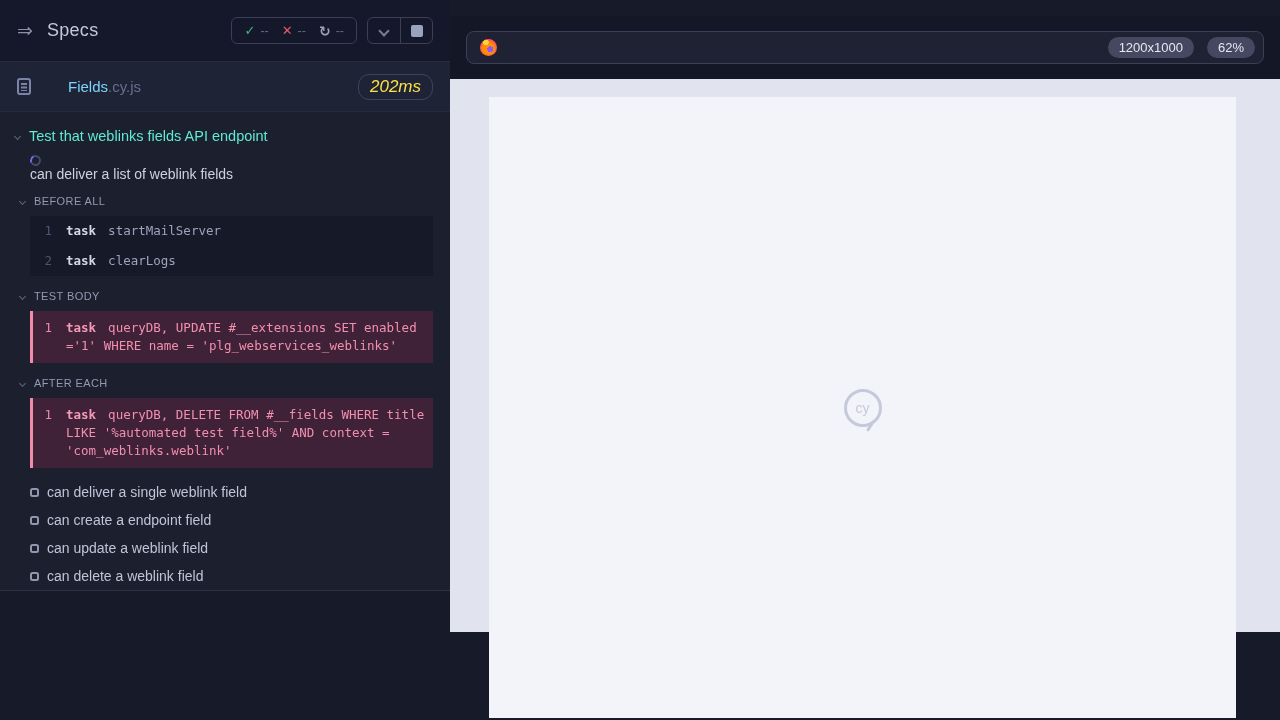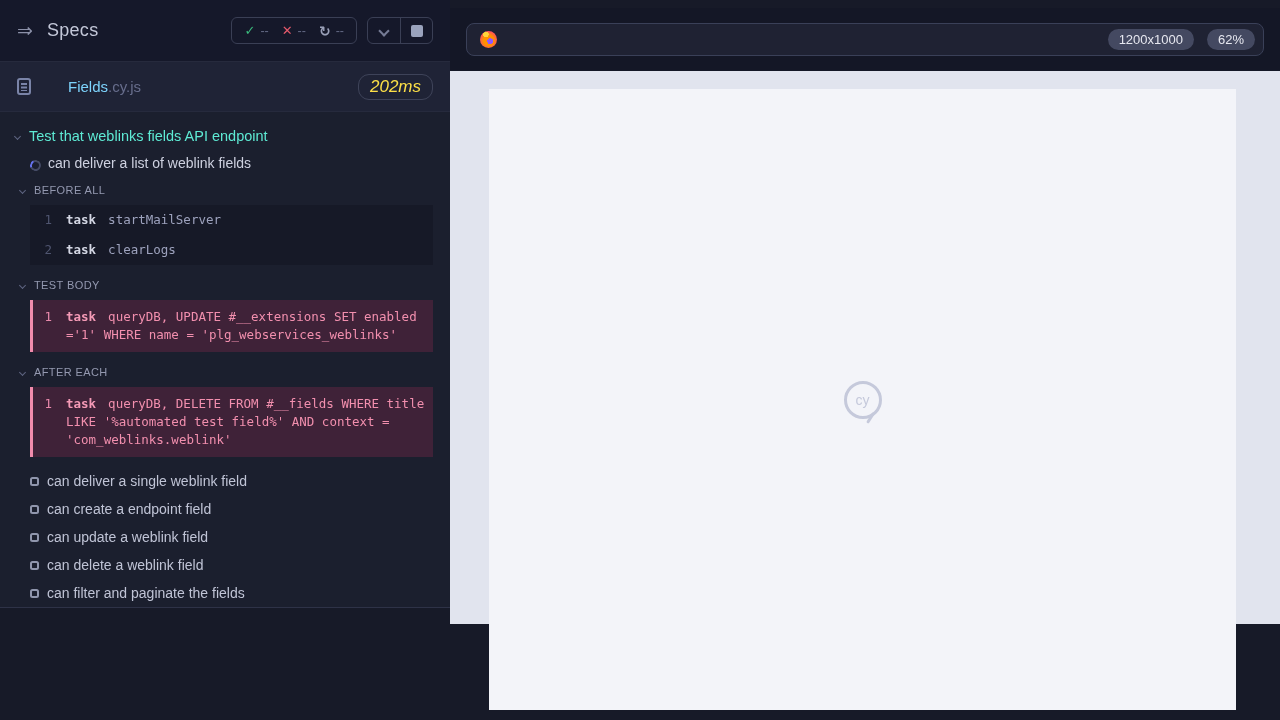--- a/index.html
+++ b/index.html
@@ -53,21 +53,21 @@
   .spec-ext { color:#676d8c; font-size:15px; }
   .duration-badge {
     margin-left:auto; border:1px solid #3e4359; border-radius:11px; color:#fde047;
     font-size:17px; padding:2px 11px;font-style:italic;
   }
 
   .tree { flex:0 0 auto; padding:12px 0 0 0; background:#1b1f2e; }
   .suite-row { display:flex; align-items:center; padding:4px 0 4px 15px; cursor:pointer; }
   .suite-row .chev { margin-right:9px; }
   .suite-title { color:#5eead4; font-size:14.5px; }
-  .test-row { display:flex; align-items:flex-end; padding:7px 0 7px 30px; cursor:pointer; }
+  .test-row { display:flex; align-items:flex-start; padding:7px 0 7px 30px; cursor:pointer;flex-direction:column; }
   .spinner {
     width:11px; height:11px; border-radius:50%; margin-right:7px; flex:0 0 auto;
     border:2.5px solid #454b66; border-left-color:#6673f0; transform:rotate(20deg);
   }
   .test-label { color:#ced1e0; font-size:14px; }
   .section-hdr { display:flex; align-items:center; padding:6px 0 6px 20px; cursor:pointer; }
   .section-hdr .chev { margin-right:9px; }
   .section-label { color:#9499b0; font-size:11px; letter-spacing:.4px; font-weight:500; }
   .cmd-block { margin:3px 17px 6px 30px; background:#161927; }
   .cmd-block.pinned { background:#3f2238; border-left:3px solid #f18bac; }
@@ -91,21 +91,21 @@
 
   .pending-list { margin-top:10px; }
   .pending-row { display:flex; align-items:center; padding:6px 0 6px 30px; cursor:pointer; }
   .pend-icon { width:9px; height:9px; border:2px solid #9096ad; border-radius:2.5px; margin-right:8px; flex:0 0 auto; }
   .pend-label { color:#c0c4d6; font-size:14px; }
 
   .tree-footer { border-top:1px solid #2e3247; }
   .sidebar-empty { flex:1 1 auto; background:#171a28; }
 
   
-  .main { position:absolute; left:450px; top:8px; width:830px; height:616px; background:#e1e4ee;text-decoration:underline; }
+  .main { position:absolute; left:450px; top:16px; width:830px; height:616px; background:#e1e4ee;text-decoration:underline; }
   .main-topbar { position:absolute; left:0; top:0; width:830px; height:63px; background:#141726; }
   .url-bar {
     position:absolute; left:16px; right:16px; top:15px; height:33px;
     background:#1f2233; border:1px solid #3a4058; border-radius:8px;
     display:flex; align-items:center; padding:0 8px; cursor:pointer;
   }
   .ff-icon {
     width:17px; height:17px; border-radius:50%; margin-left:5px;
     background:
       radial-gradient(circle at 60% 60%, #9059ff 0 20%, rgba(0,0,0,0) 21%),
@@ -231,24 +231,20 @@
         <span class="pend-label">can create a endpoint field</span>
       </div>
       <div class="pending-row">
         <span class="pend-icon"></span>
         <span class="pend-label">can update a weblink field</span>
       </div>
       <div class="pending-row">
         <span class="pend-icon"></span>
         <span class="pend-label">can delete a weblink field</span>
       </div>
-      <div class="pending-row">
-        <span class="pend-icon"></span>
-        <span class="pend-label">can filter and paginate the fields</span>
-      </div>
     </div>
 
     <div class="tree-footer"></div>
   </div>
 
   <div class="sidebar-empty"></div>
 </div>
 
 <div class="main">
   <div class="main-topbar">

